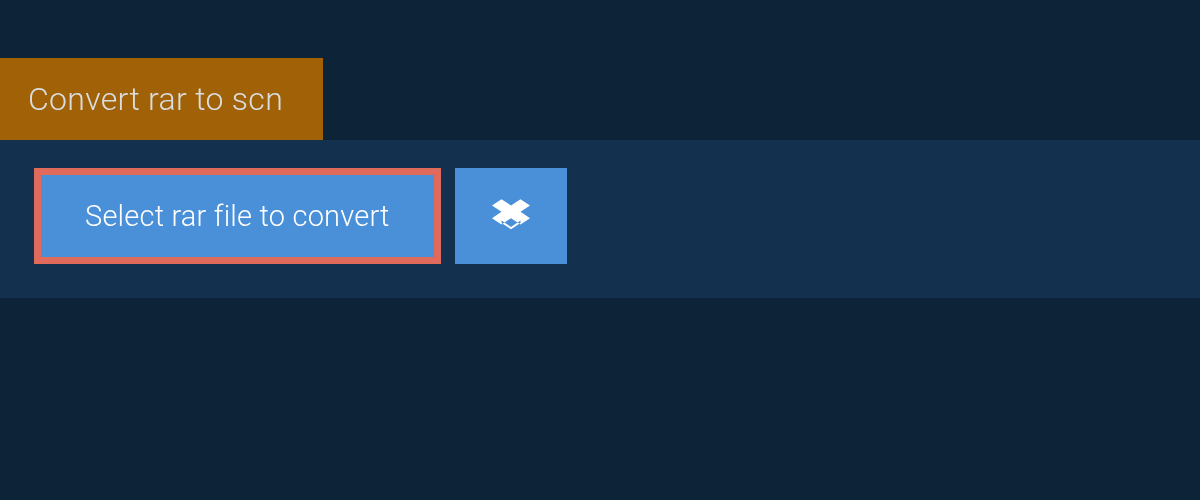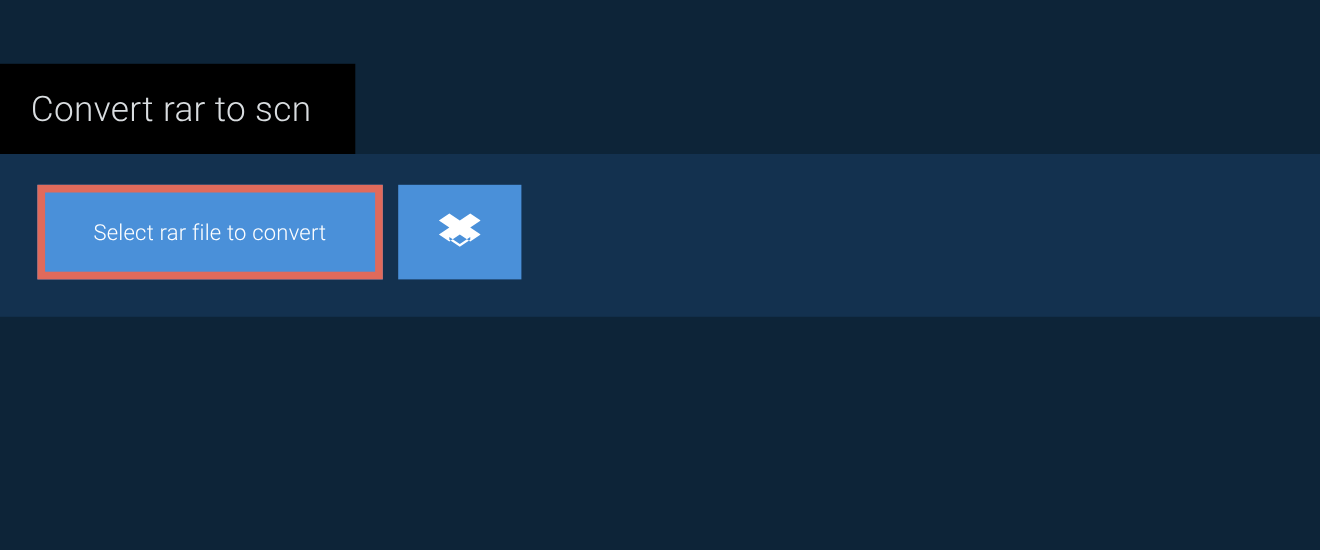--- a/index.html
+++ b/index.html
@@ -9,21 +9,21 @@
     }
     body {
       width: 1200px;
       height: 500px;
       background: #0d2438;
       font-family: -apple-system, BlinkMacSystemFont, "Segoe UI", Roboto, "Helvetica Neue", Arial, sans-serif;
       overflow: hidden;
     }
     .tab-header {
       display: inline-block;
-      background: #000000;
+      background: #a16207;
       padding: 22px 40px 22px 28px;
       margin-top: 58px;
       margin-left: 0;
     }
     .tab-title {
       color: #d9dde0;
       font-size: 32px;
       font-weight: 300;
       letter-spacing: 0.3px;
     }
@@ -34,21 +34,21 @@
     }
     .button-row {
       display: flex;
       gap: 14px;
       align-items: stretch;
     }
     .select-file-button {
       background: #4a90d9;
       border: 7px solid #e06a5b;
       color: #ffffff;
-      font-size: 20px;
+      font-size: 29px;
       font-weight: 300;
       padding: 24px 44px;
       cursor: pointer;
       font-family: inherit;
       letter-spacing: 0.2px;
     }
     .dropbox-button {
       background: #4a90d9;
       border: none;
       width: 112px;

